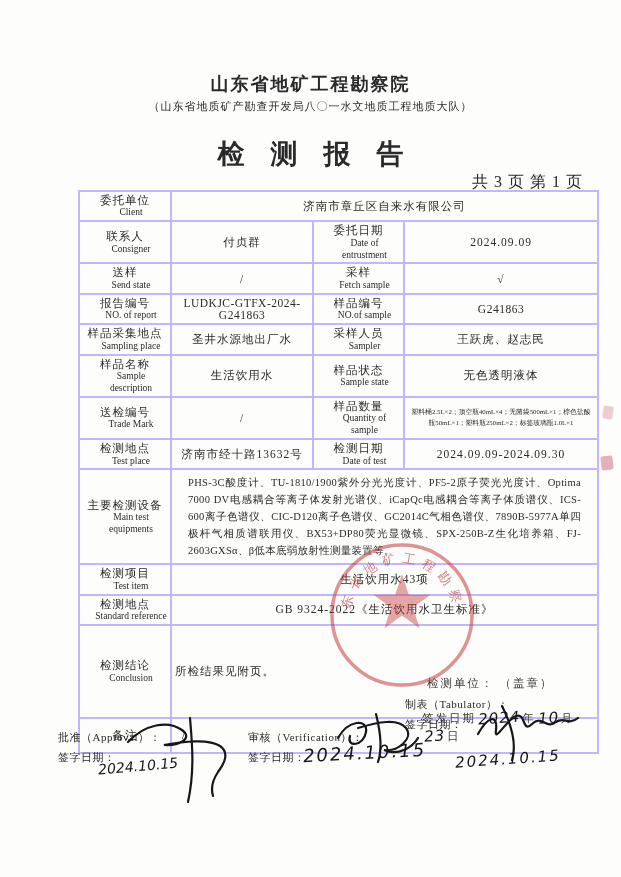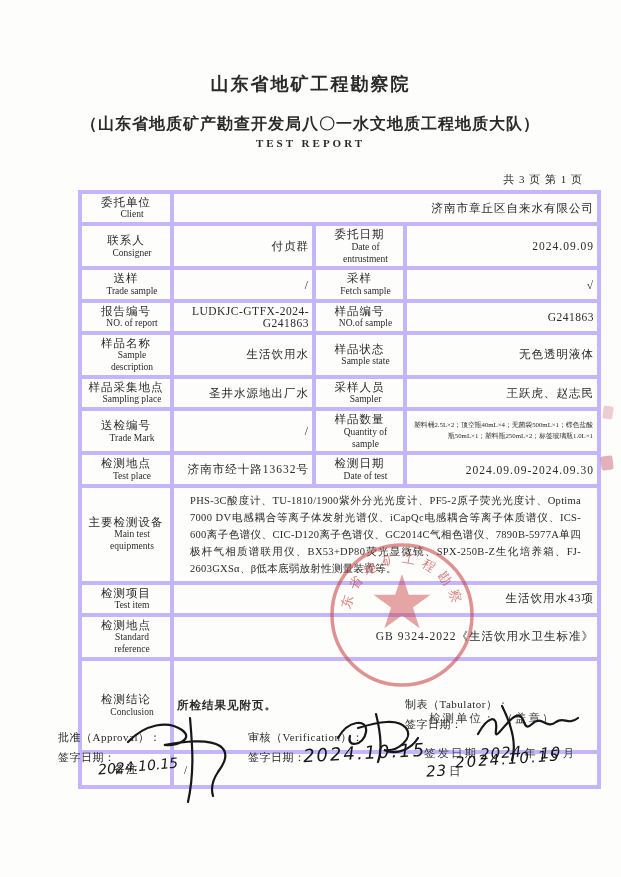--- a/index.html
+++ b/index.html
@@ -5,41 +5,41 @@
   * { margin:0; padding:0; box-sizing:border-box; }
   html,body { background:#e8e8e8; }
   .page {
     position:relative; width:621px; height:877px; margin:0 auto;
     background:#fdfdfc; color:#2a2a2a; overflow:hidden;
     font-family:"Liberation Serif","DejaVu Serif",serif;
   }
   
   .hdr { position:absolute; top:72px; left:40px; width:541px; text-align:center; }
   .org   { font-size:18px; font-weight:700; letter-spacing:2px; }
-  .org-sub { font-size:16px; font-weight:700; margin-top:18px; letter-spacing:1px; }
+  .org-sub { font-size:11px; font-weight:400; margin-top:3px; letter-spacing:1px; }
   .title { font-size:27px; font-weight:700; letter-spacing:26px; text-indent:26px; margin-top:22px; }
   .title-en { font-size:11px; font-weight:700; letter-spacing:3px; margin-top:2px; font-family:"Liberation Serif",serif; }
-  .pageinfo { position:absolute; top:172px; right:38px; font-size:11px; letter-spacing:1px; }
+  .pageinfo { position:absolute; top:172px; right:38px; font-size:16px; letter-spacing:1px; }
   
   table.info {
     position:absolute; left:78px; top:190px; width:519px;
     border-collapse:collapse; table-layout:fixed;
     border:1.5px solid #4c4c4c;
   }
-  table.info td { border:4px solid #c4b5fd; vertical-align:middle; padding:1px 3px; }
+  table.info td { border:2px solid #c4b5fd; vertical-align:middle; padding:1px 3px; }
   td.lbl { text-align:center; font-size:11.5px; line-height:1.25; }
   td.lbl .zh { display:block; letter-spacing:1px; }
   td.lbl .en { display:block; font-size:9.5px; letter-spacing:0;margin-left:12px; }
-  td.val { text-align:right; font-size:11.5px; letter-spacing:1px; }
+  td.val { text-align:center; font-size:11.5px; letter-spacing:1px; }
   td.val.mono { letter-spacing:0.5px; }
   td.val.tiny { font-size:6.8px; line-height:1.6; letter-spacing:0; padding:1px 4px; }
   td.val.equip { text-align:justify; font-size:10.5px; line-height:1.62; letter-spacing:0.3px; padding:4px 16px; font-family:"Liberation Serif","DejaVu Serif",serif; }
   td.val.left { text-align:left; padding-left:10px; }
   td.concl { position:relative; text-align:left; vertical-align:top; padding:8px 10px; }
-  .concl-text { font-size:11.5px; letter-spacing:1px;font-weight:bold; }
+  .concl-text { font-size:11.5px; letter-spacing:1px; }
   .unit-line { position:absolute; left:255px; top:50px; font-size:11.5px; letter-spacing:2px; color:#3a3a3a; }
   .issue-line { position:absolute; left:250px; top:82px; font-size:11.5px; letter-spacing:2px; color:#3a3a3a; }
   .hand { font-family:"DejaVu Sans",sans-serif; font-style:italic; color:#17171c; letter-spacing:1px; }
   .issue-line .hand { display:inline-block; font-size:15px; transform:rotate(-4deg) translateY(1px); margin:0 2px; }
   
   .fblock { position:absolute; font-size:11px; }
   .fblock .lab { letter-spacing:0.5px; }
   .fblock .slab { letter-spacing:0.5px; margin-top:5px; }
   .fdate { position:absolute; font-family:"DejaVu Sans",sans-serif; font-style:italic; color:#15151a; }
   .sig { position:absolute; pointer-events:none; }
@@ -50,21 +50,21 @@
   .edge-mark.m2 { background:rgba(190,60,85,0.40); }
 </style>
 </head>
 <body>
 
 <div class="page">
 
   <div class="hdr">
     <div class="org">山东省地矿工程勘察院</div>
     <div class="org-sub">（山东省地质矿产勘查开发局八〇一水文地质工程地质大队）</div>
-    <div class="title-en">TEST REPORT</div>
+    <div class="title">检测报告</div>
   </div>
   <div class="pageinfo">共 3 页 第 1 页</div>
 
   <table class="info">
     <colgroup>
         <col style="width:92px">
         <col style="width:142px">
         <col style="width:91px">
         <col style="width:194px">
       </colgroup>
@@ -88,21 +88,21 @@
       <td class="lbl">
         <span class="zh">委托日期</span>
         <span class="en">Date of entrustment</span>
       </td>
       <td class="val">2024.09.09</td>
     </tr>
 
     <tr style="height:29px">
       <td class="lbl">
         <span class="zh">送样</span>
-        <span class="en">Trade sample</span>
+        <span class="en">Send state</span>
       </td>
       <td class="val">/</td>
       <td class="lbl">
         <span class="zh">采样</span>
         <span class="en">Fetch sample</span>
       </td>
       <td class="val">√</td>
     </tr>
 
     <tr style="height:30px">
@@ -113,42 +113,42 @@
       <td class="val mono">LUDKJC-GTFX-2024-G241863</td>
       <td class="lbl">
         <span class="zh">样品编号</span>
         <span class="en">NO.of sample</span>
       </td>
       <td class="val mono">G241863</td>
     </tr>
 
     <tr style="height:31px">
       <td class="lbl">
+        <span class="zh">样品采集地点</span>
+        <span class="en">Sampling place</span>
+      </td>
+      <td class="val">圣井水源地出厂水</td>
+      <td class="lbl">
+        <span class="zh">采样人员</span>
+        <span class="en">Sampler</span>
+      </td>
+      <td class="val">王跃虎、赵志民</td>
+    </tr>
+
+    <tr style="height:31px">
+      <td class="lbl">
         <span class="zh">样品名称</span>
         <span class="en">Sample description</span>
       </td>
       <td class="val">生活饮用水</td>
       <td class="lbl">
         <span class="zh">样品状态</span>
         <span class="en">Sample state</span>
       </td>
       <td class="val">无色透明液体</td>
-    </tr>
-
-    <tr style="height:31px">
-      <td class="lbl">
-        <span class="zh">样品采集地点</span>
-        <span class="en">Sampling place</span>
-      </td>
-      <td class="val">圣井水源地出厂水</td>
-      <td class="lbl">
-        <span class="zh">采样人员</span>
-        <span class="en">Sampler</span>
-      </td>
-      <td class="val">王跃虎、赵志民</td>
     </tr>
 
     <tr style="height:36px">
       <td class="lbl">
         <span class="zh">送检编号</span>
         <span class="en">Trade Mark</span>
       </td>
       <td class="val">/</td>
       <td class="lbl">
         <span class="zh">样品数量</span>

